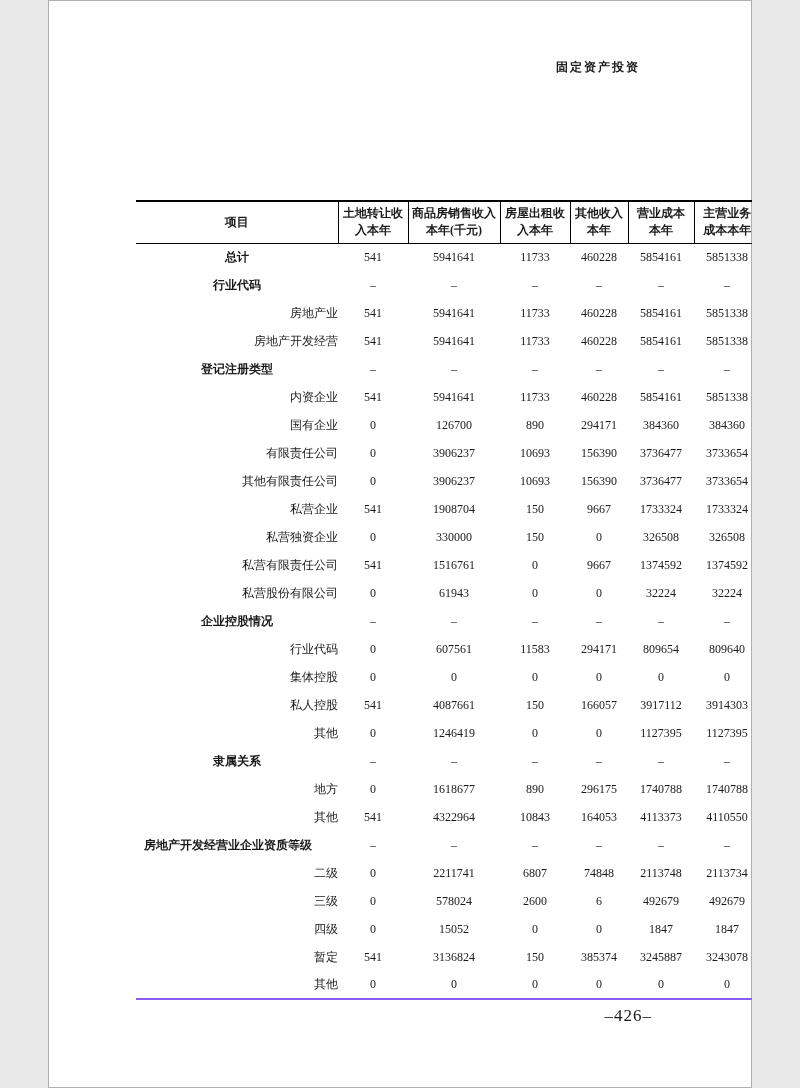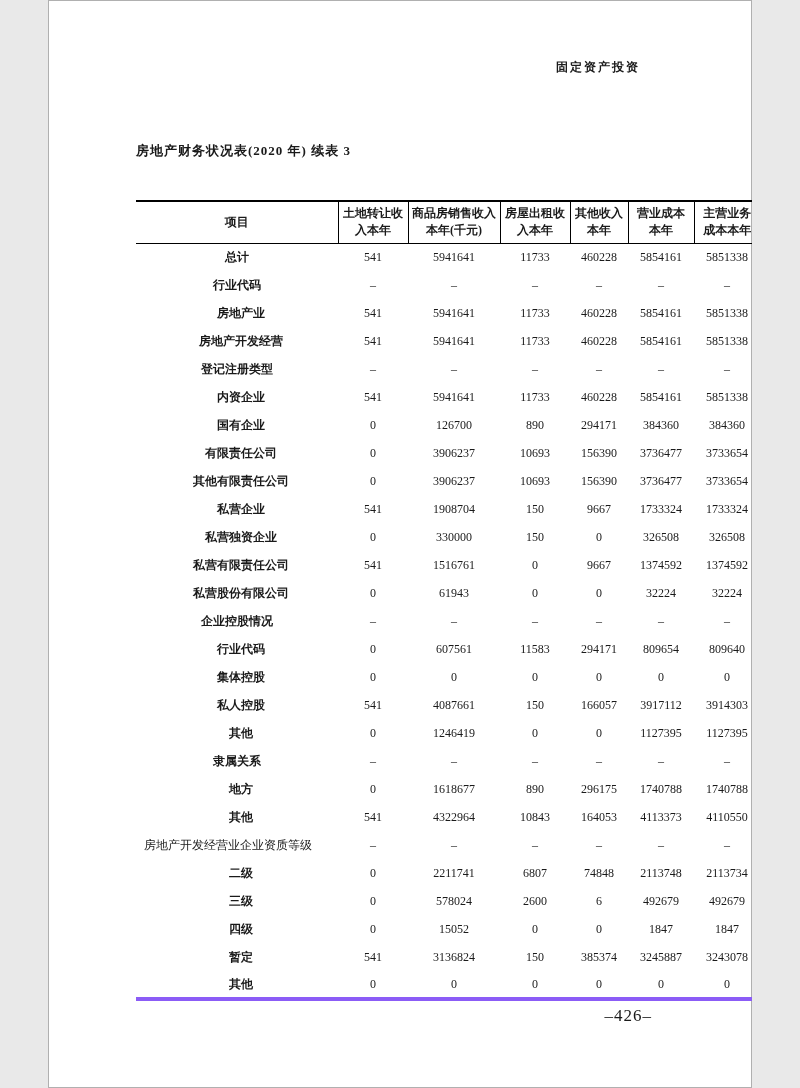--- a/index.html
+++ b/index.html
@@ -44,66 +44,65 @@
     border-collapse: collapse;
     table-layout: fixed;
     font-size: 12px;
   }
   thead tr {
     border-top: 2px solid #000;
     border-bottom: 1px solid #000;
     margin-top: 36px;
   }
   tbody {
-    border-bottom: 4px solid #8b5cf6;
+    border-bottom: 2px solid #8b5cf6;
   }
   th {
     font-weight: bold;
     height: 42px;
     vertical-align: middle;
     text-align: center;
     padding: 2px 1px;
     line-height: 1.45;
   }
   th + th { border-left: 1px solid #000; }
   th .l { display: block; }
   td {
     height: 28px;
     vertical-align: middle;
     font-size: 12px;
   }
   td.value { text-align: center; }
-  td.label { text-align: center; padding-left: 8px; font-weight: bold; }
+  td.label { text-align: right; padding-left: 8px; }
   td.label.total,
   td.label.category {
     text-align: center;
     font-weight: bold;
     padding-left: 0;
   }
   td.label.category-left {
     text-align: left;
-    font-weight: normal;
+    font-weight: bold;
     padding-left: 8px;
   }
   .page-number {
     position: absolute;
     top: 1006px;
     right: 100px;
     font-size: 17px;
     letter-spacing: 1px;
   }
 </style>
 </head>
 <body>
 
 <div class="page">
 
   <div class="header-right">固定资产投资</div>
 
-  <div class="table-title">房地产财务状况表(2020 年)  续表 3</div>
 
   <div class="table-wrap">
     <table>
       <colgroup>
         <col style="width:202px">
         <col style="width:70px">
         <col style="width:92px">
         <col style="width:70px">
         <col style="width:58px">
         <col style="width:66px">

